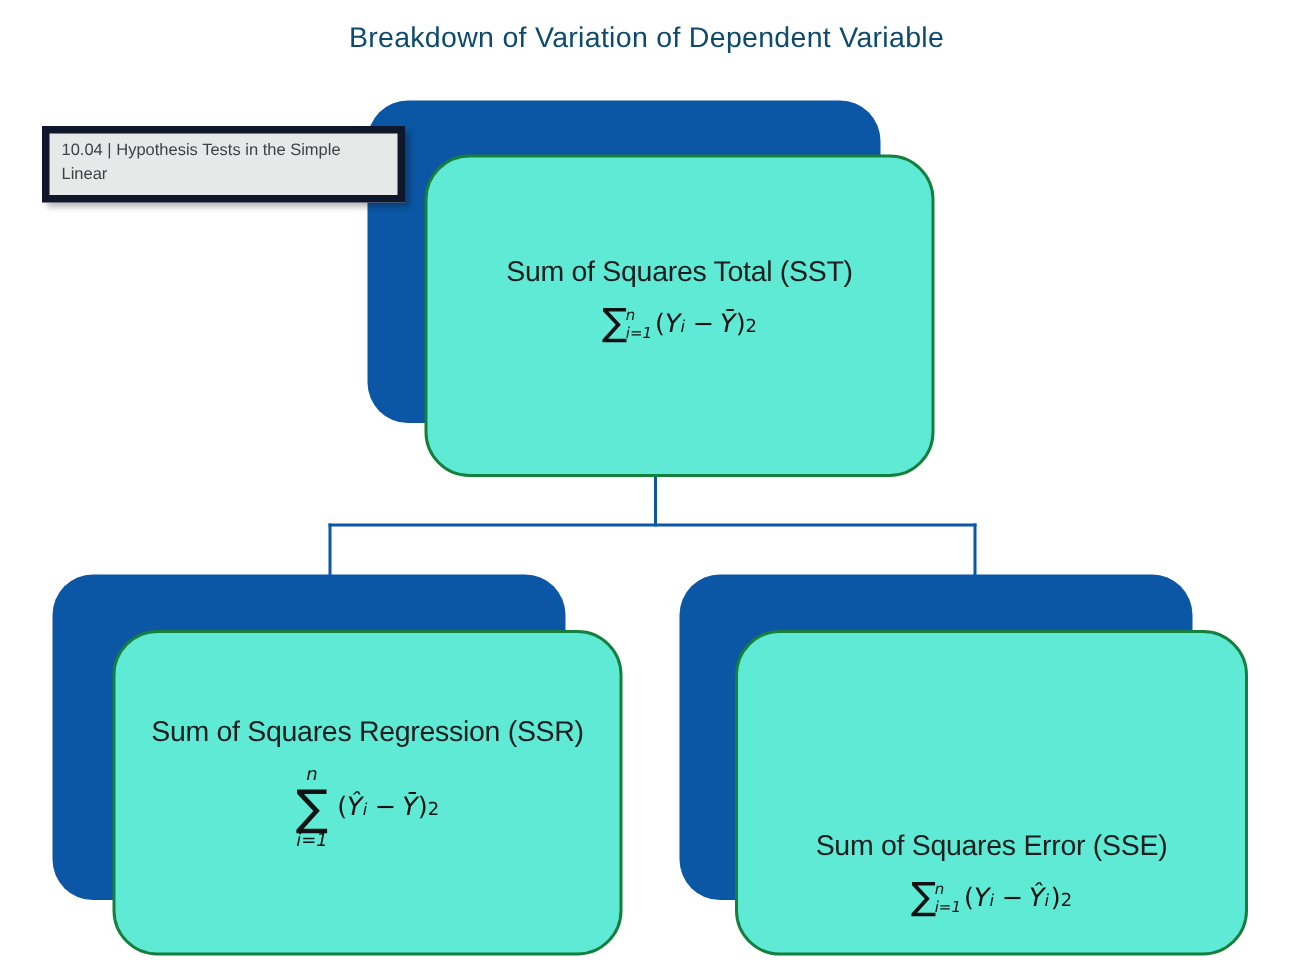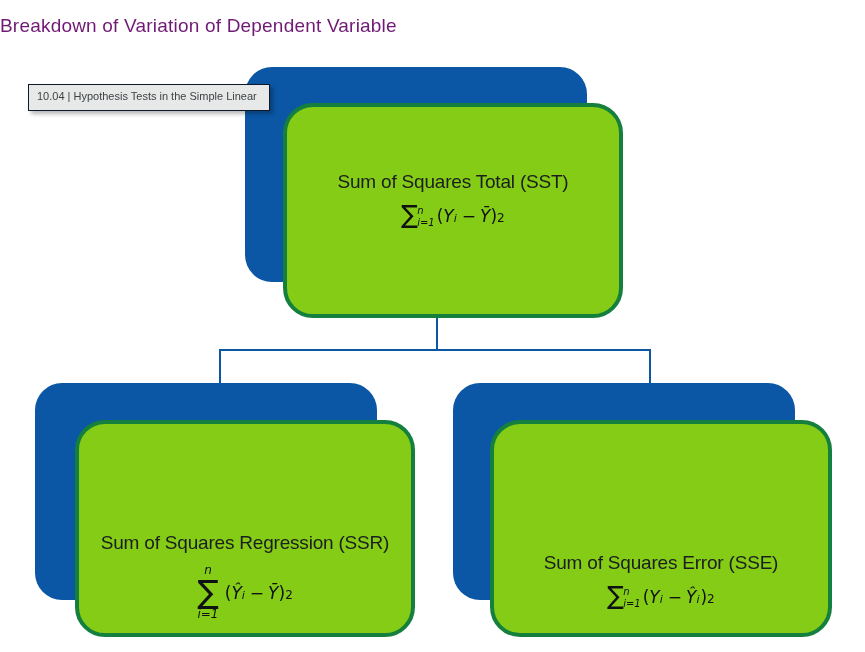--- a/index.html
+++ b/index.html
@@ -1,36 +1,36 @@
 <!DOCTYPE html>
 <html><head>
 <meta charset="utf-8">
 <style>
   * { margin:0; padding:0; box-sizing:border-box; }
   html,body { width:865px; height:652px; background:#ffffff; overflow:hidden;
               font-family:"Liberation Sans", sans-serif; position:relative; }
 
-  .page-title { position:absolute; top:15px; left:0; width:862px; text-align:left;
-                font-size:19px; color:#701a75; letter-spacing:0.2px; }
+  .page-title { position:absolute; top:15px; left:0; width:862px; text-align:center;
+                font-size:19px; color:#0c4a6e; letter-spacing:0.2px; }
 
   .tooltip { position:absolute; left:28px; top:84px; width:242px; z-index:10;
-             background:#e7e9e9; border:1px solid #0f172a;
+             background:#e7e9e9; border:5px solid #0f172a;
              box-shadow:3px 3px 4px rgba(0,0,0,0.28);
              padding:4px 8px 5px 8px; font-size:11px; line-height:1.45; color:#3e4245; }
   .tooltip .tline { display:block; }
 
   .shadow-rect { position:absolute; background:#0b57a5; border-radius:27px; }
-  .card { position:absolute; background:#84cc16; border:4px solid #15803d; border-radius:30px;
+  .card { position:absolute; background:#5eead4; border:2px solid #15803d; border-radius:30px;
           display:flex; flex-direction:column; align-items:center; justify-content:center; }
 
   .shadow-sst { left:245px; top:67px;  width:342px; height:215px; }
   .card-sst   { left:283px; top:103px; width:340px; height:215px; padding-bottom:22px; }
 
   .shadow-ssr { left:35px;  top:383px; width:342px; height:217px; }
-  .card-ssr   { left:75px;  top:420px; width:340px; height:217px; padding-bottom:12px;justify-content:flex-end; }
+  .card-ssr   { left:75px;  top:420px; width:340px; height:217px; padding-bottom:12px; }
 
   .shadow-sse { left:453px; top:383px; width:342px; height:217px; }
   .card-sse   { left:490px; top:420px; width:342px; height:217px; padding-bottom:24px;justify-content:flex-end; }
 
   .card-title { font-size:19px; color:#1c1d1f; letter-spacing:-0.2px; white-space:nowrap; }
 
   .formula { margin-top:10px; font-family:"DejaVu Sans", sans-serif; color:#101113;
              font-size:17px; display:inline-flex; align-items:center; }
 
   .sum-inline { display:inline-flex; align-items:center; }

